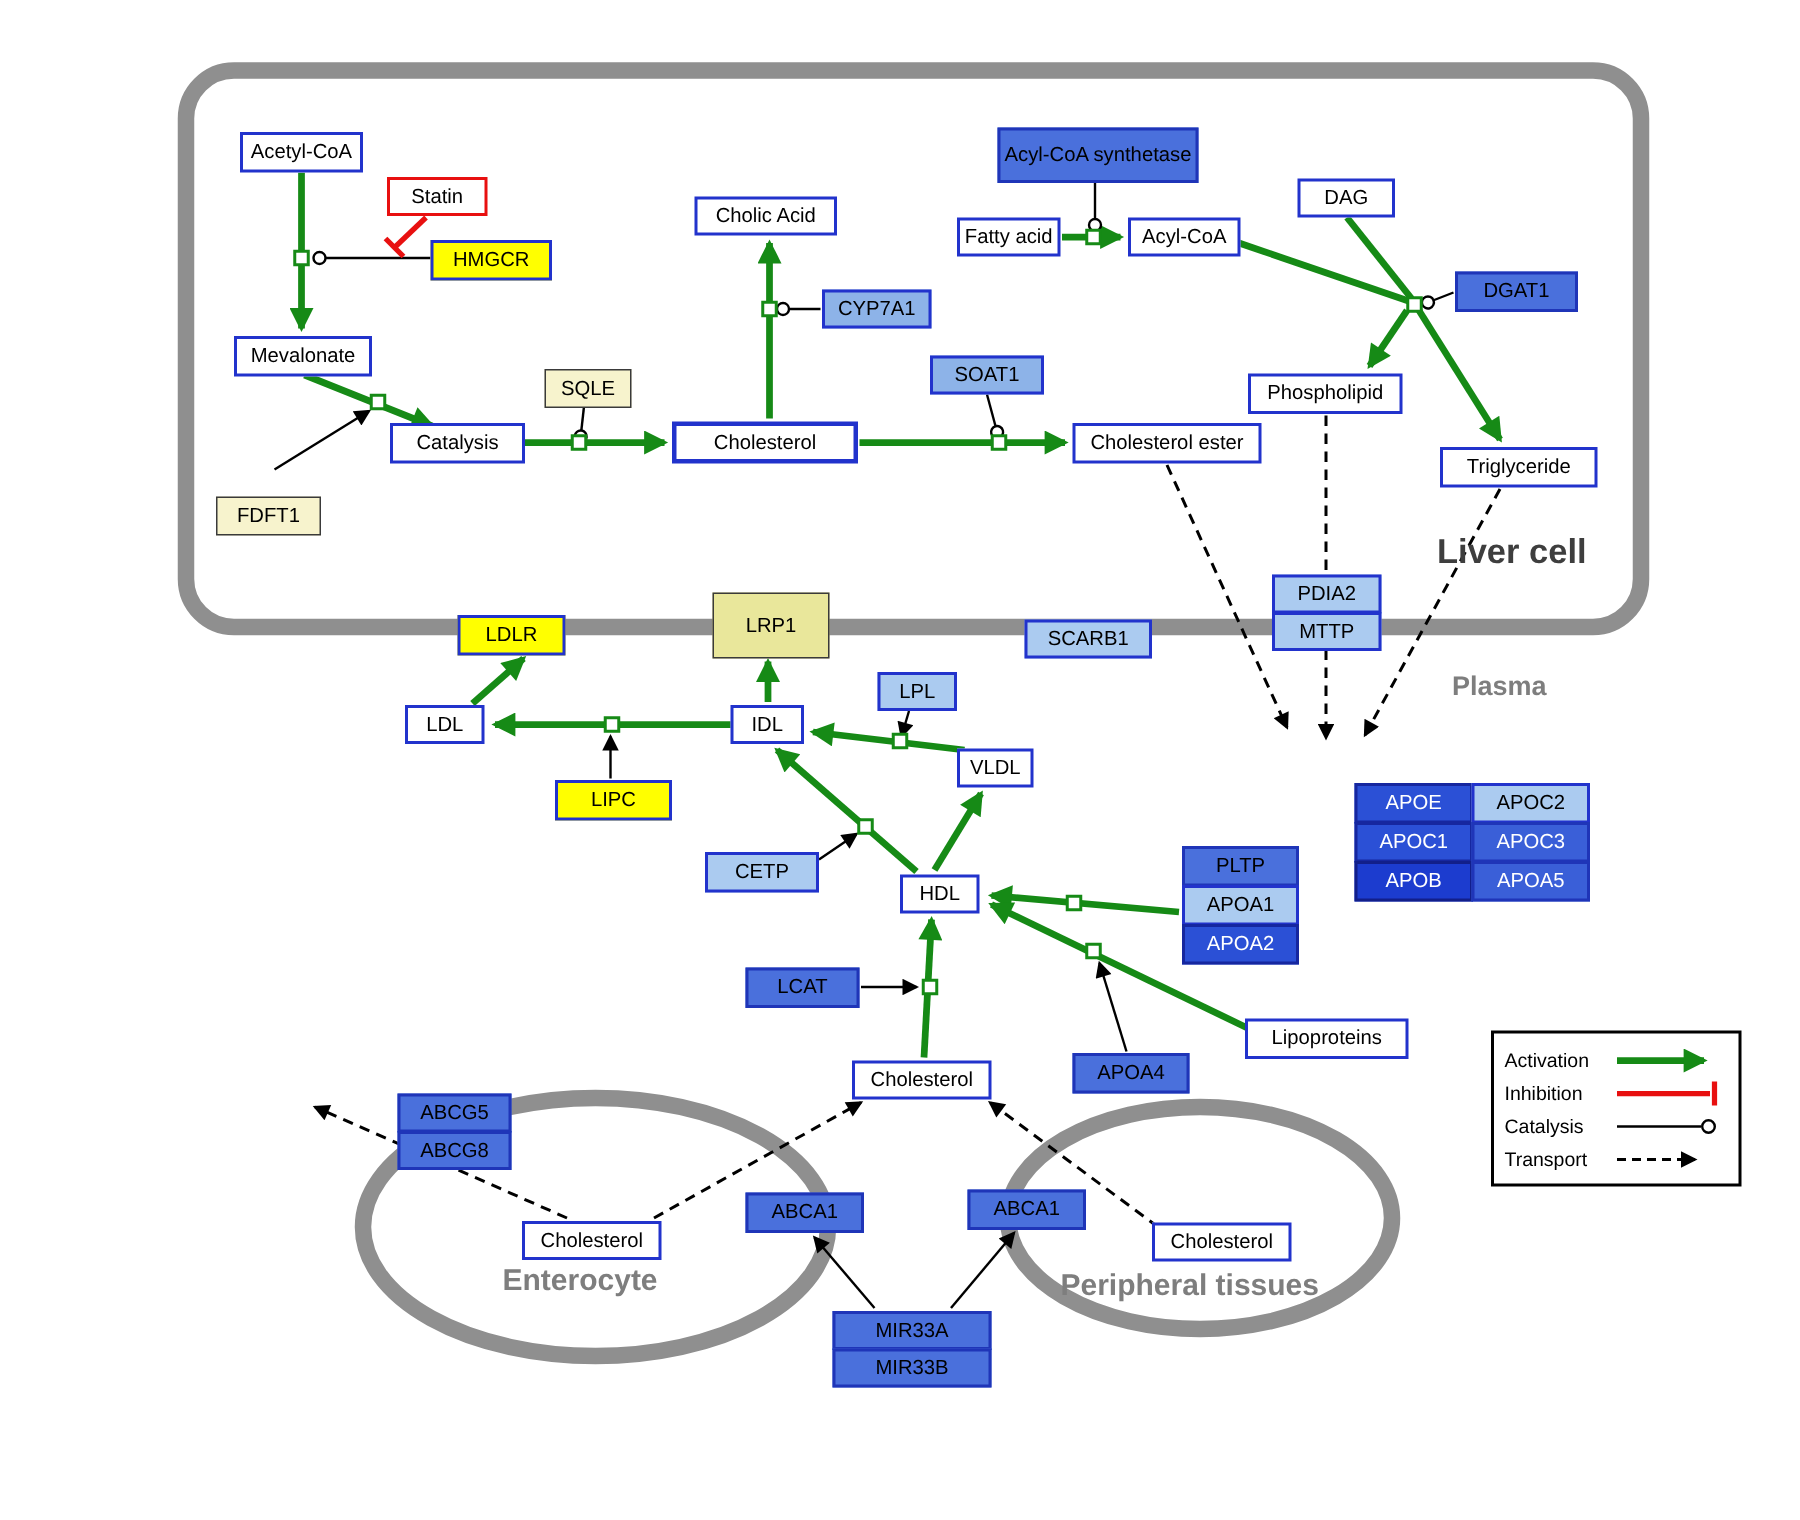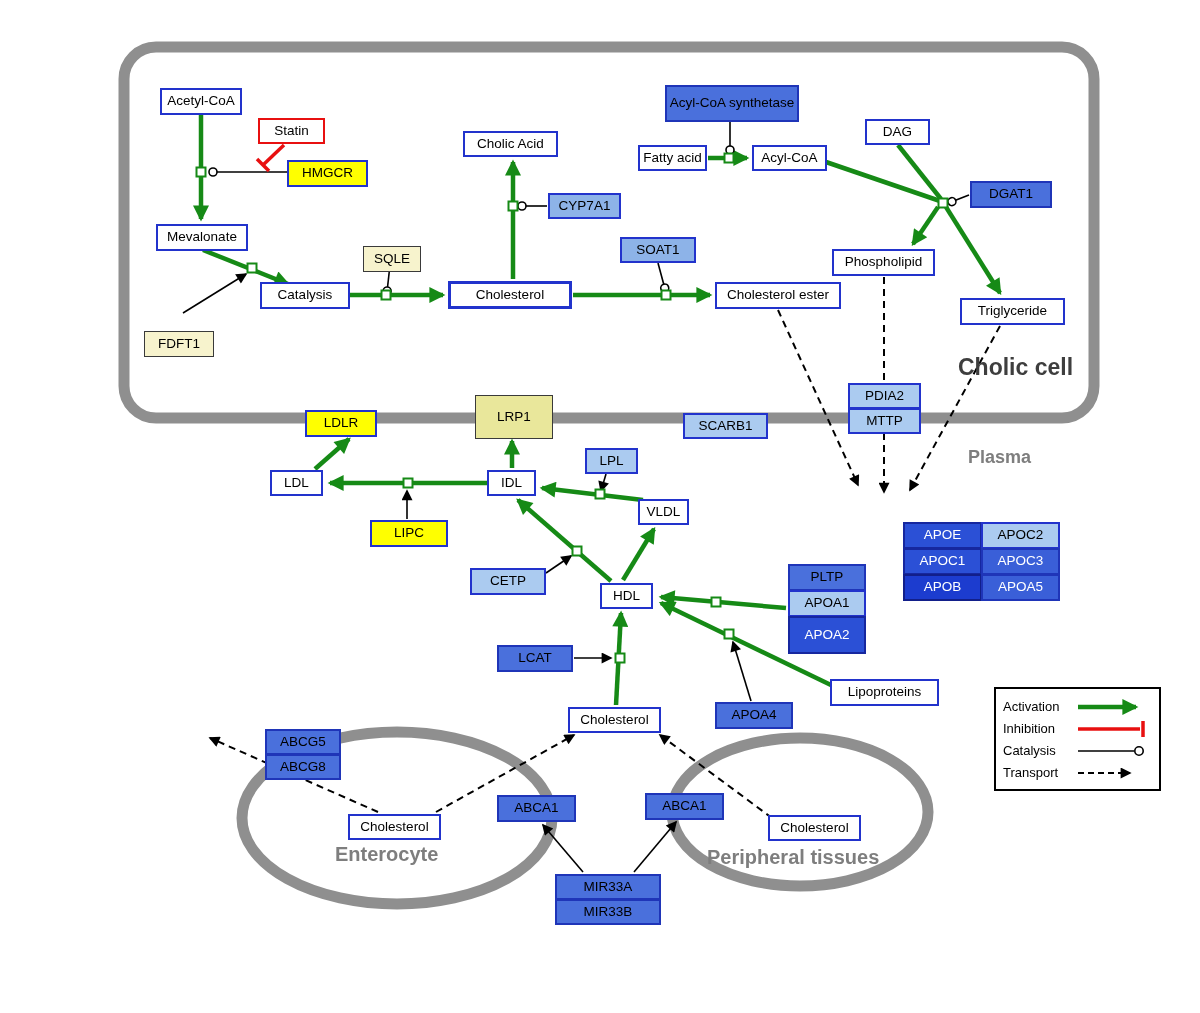--- a/index.html
+++ b/index.html
@@ -127,21 +127,21 @@
       <rect x="995" y="688" width="165" height="102" fill="#fff" stroke="#000" stroke-width="2"></rect>
       <path d="M1078,707 L1136,707" stroke="#168a16" stroke-width="4.5" marker-end="url(#ag)"></path>
       <path d="M1078,729 L1140,729" stroke="#e81010" stroke-width="3.5"></path>
       <path d="M1143,721 L1143,737" stroke="#e81010" stroke-width="3.5"></path>
       <path d="M1078,751 L1134,751" stroke="#000" stroke-width="1.6"></path>
       <circle cx="1139" cy="751" r="4.2" fill="#fff" stroke="#000" stroke-width="1.6"></circle>
       <path d="M1078,773 L1130,773" stroke="#000" stroke-width="2" stroke-dasharray="6,4" marker-end="url(#ab)"></path>
     </g>
   </svg>
 
-  <div class="region-label liver-label" style="left:958px;top:354px;">Cholic cell</div>
+  <div class="region-label liver-label" style="left:958px;top:354px;">Liver cell</div>
   <div class="region-label big" style="left:968px;top:447px;">Plasma</div>
   <div class="region-label mid" style="left:335px;top:843px;">Enterocyte</div>
   <div class="region-label mid" style="left:707px;top:846px;">Peripheral tissues</div>
 
   <div class="legend-label" style="left:1003px;top:699px;">Activation</div>
   <div class="legend-label" style="left:1003px;top:721px;">Inhibition</div>
   <div class="legend-label" style="left:1003px;top:743px;">Catalysis</div>
   <div class="legend-label" style="left:1003px;top:765px;">Transport</div>
 
   <div class="node" style="left:160px;top:88px;width:82px;height:27px">Acetyl-CoA</div>
@@ -170,21 +170,21 @@
   <div class="node lb" style="left:683px;top:413px;width:85px;height:26px">SCARB1</div>
   <div class="node" style="left:270px;top:470px;width:53px;height:26px">LDL</div>
   <div class="node" style="left:487px;top:470px;width:49px;height:26px">IDL</div>
   <div class="node lb" style="left:585px;top:448px;width:53px;height:26px">LPL</div>
   <div class="node" style="left:638px;top:499px;width:51px;height:26px">VLDL</div>
   <div class="node yellow" style="left:370px;top:520px;width:78px;height:27px">LIPC</div>
   <div class="node lb" style="left:470px;top:568px;width:76px;height:27px">CETP</div>
   <div class="node" style="left:600px;top:583px;width:53px;height:26px">HDL</div>
   <div class="node b1" style="left:788px;top:564px;width:78px;height:27px">PLTP</div>
   <div class="node lb" style="left:788px;top:590px;width:78px;height:27px">APOA1</div>
-  <div class="node b2" style="left:788px;top:616px;width:78px;height:38px">APOA2</div>
+  <div class="node b2" style="left:788px;top:616px;width:78px;height:27px">APOA2</div>
   <div class="node b2" style="left:903px;top:522px;width:79px;height:27px">APOE</div>
   <div class="node lb" style="left:981px;top:522px;width:79px;height:27px">APOC2</div>
   <div class="node b2" style="left:903px;top:548px;width:79px;height:27px">APOC1</div>
   <div class="node b15" style="left:981px;top:548px;width:79px;height:27px">APOC3</div>
   <div class="node b3" style="left:903px;top:574px;width:79px;height:27px">APOB</div>
   <div class="node b15" style="left:981px;top:574px;width:79px;height:27px">APOA5</div>
   <div class="node b1" style="left:497px;top:645px;width:76px;height:27px">LCAT</div>
   <div class="node b1" style="left:715px;top:702px;width:78px;height:27px">APOA4</div>
   <div class="node" style="left:830px;top:679px;width:109px;height:27px">Lipoproteins</div>
   <div class="node" style="left:568px;top:707px;width:93px;height:26px">Cholesterol</div>

